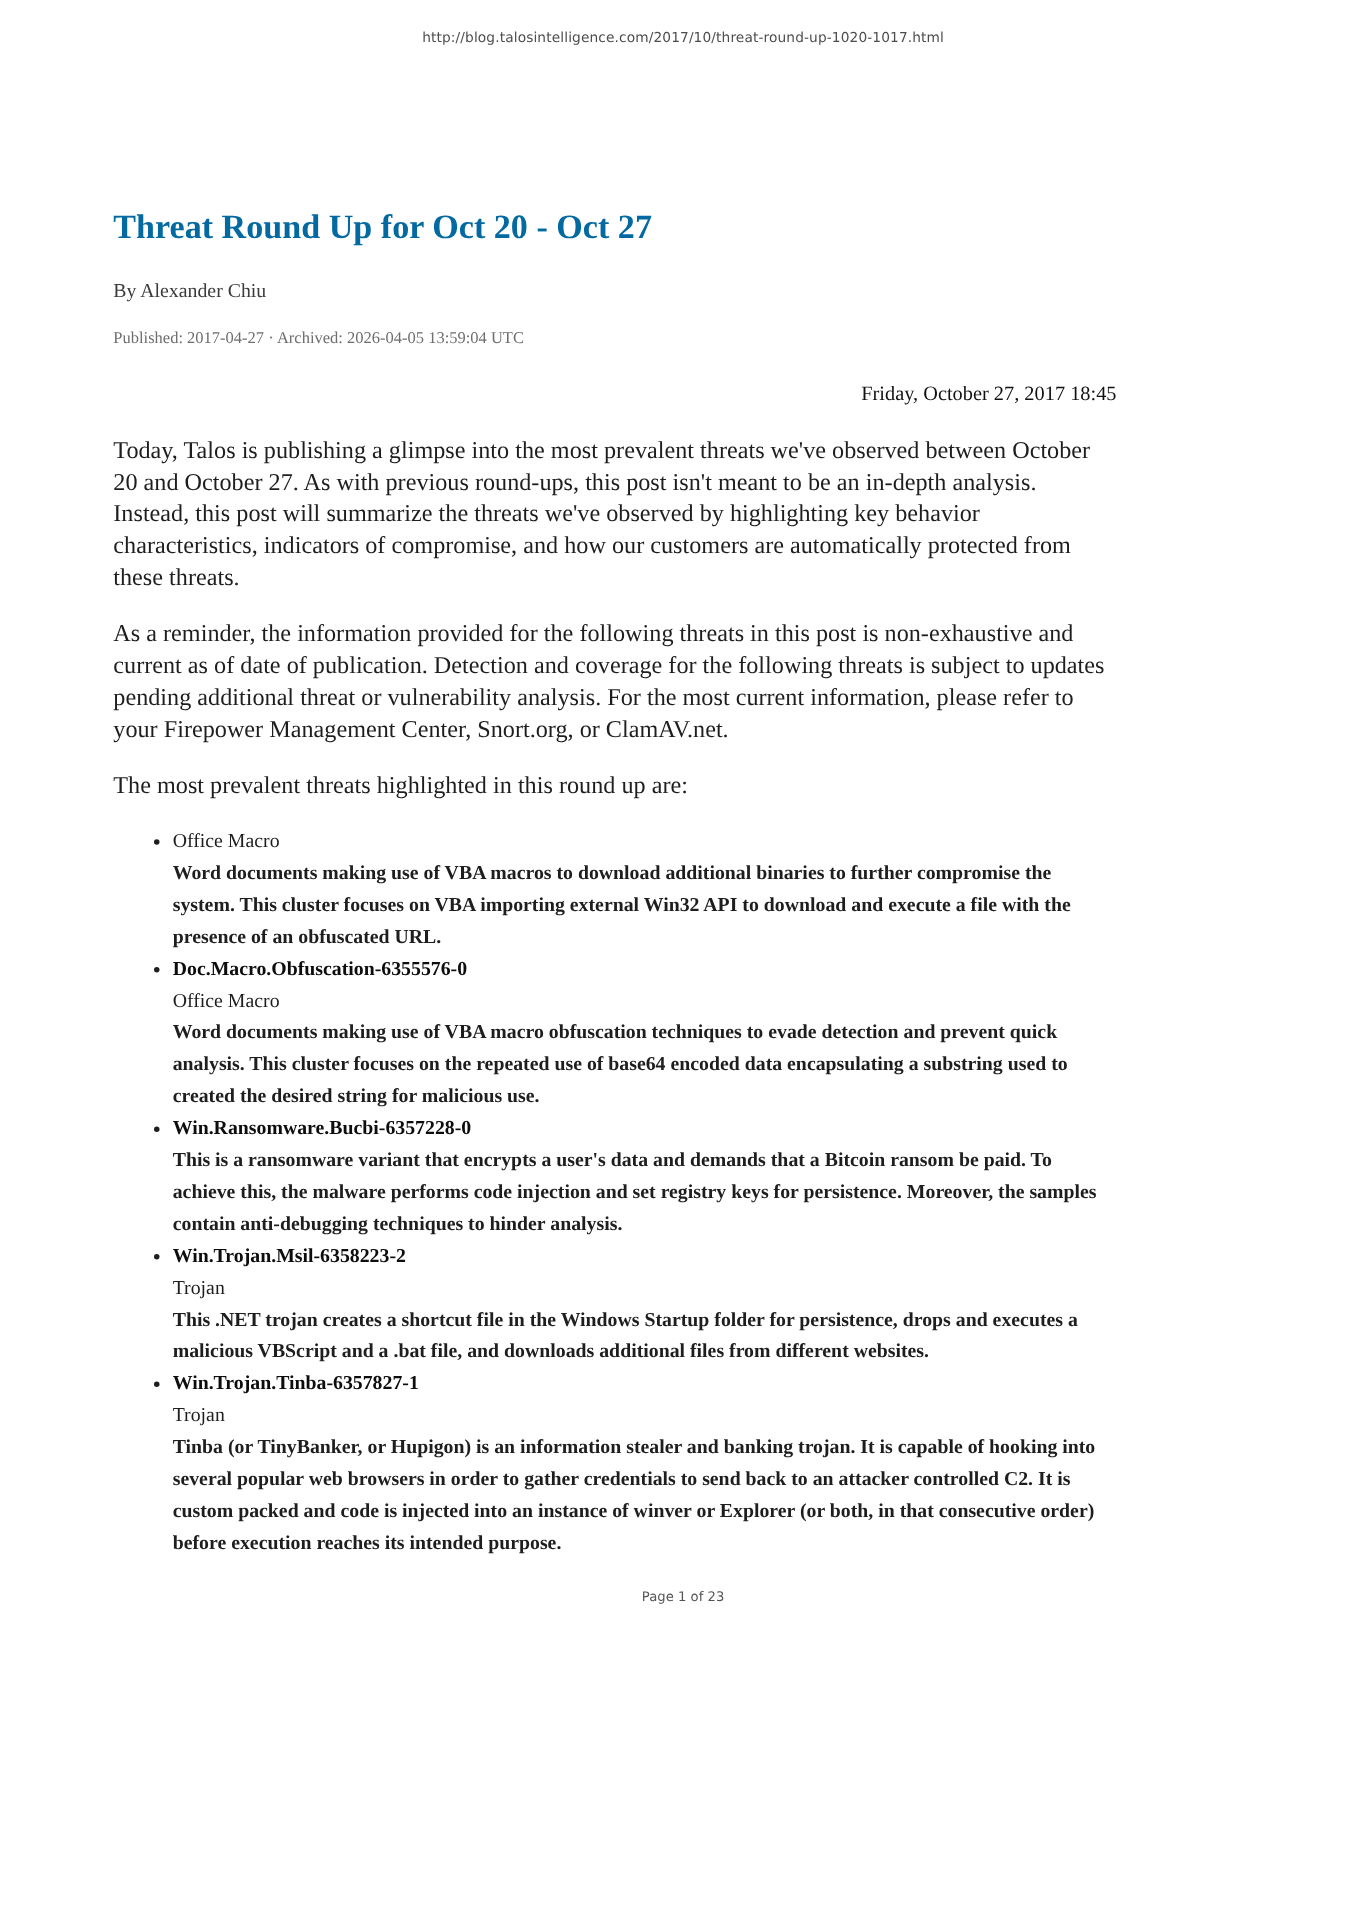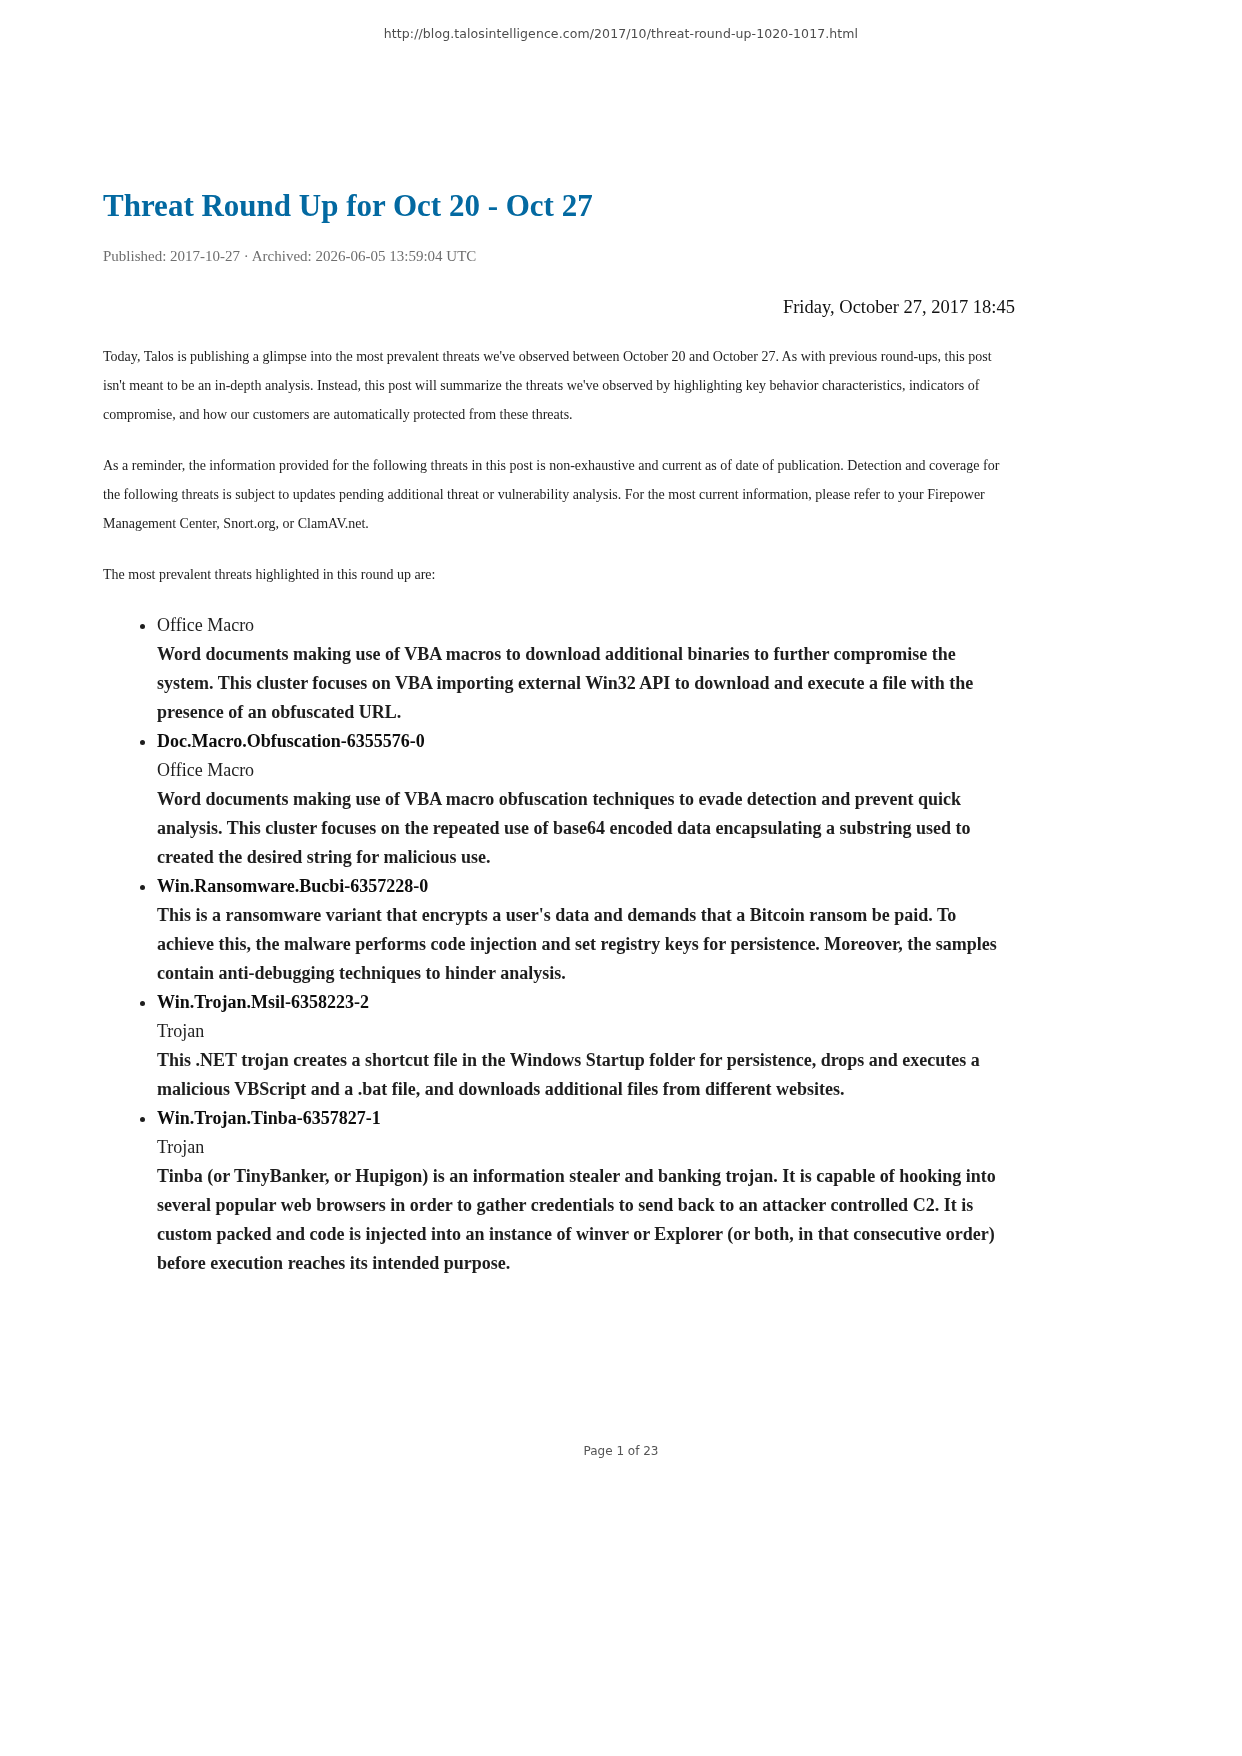--- a/index.html
+++ b/index.html
@@ -51,21 +51,21 @@
   }
   .dateline {
     margin-top: 28px;
     font-size: 18.5px;
     line-height: 26px;
     color: #111111;
     text-align: right;
   }
   .body-para {
     margin: 22px 0 0 0;
-    font-size: 14px;
+    font-size: 22px;
     line-height: 29px;
     color: #1e1e1e;
   }
   .threat-list {
     margin: 22px 0 0 0;
     padding: 0 0 0 54px;
     list-style: disc outside;
   }
   .threat-item {
     font-size: 18px;
@@ -89,22 +89,23 @@
 </style>
 </head>
 <body>
 
 <div class="print-header">http://blog.talosintelligence.com/2017/10/threat-round-up-1020-1017.html</div>
 
 <div class="content">
 
   <h1 class="title">Threat Round Up for Oct 20 - Oct 27</h1>
 
+  <div class="byline">By Alexander Chiu</div>
 
-  <div class="published">Published: 2017-10-27 · Archived: 2026-06-05 13:59:04 UTC</div>
+  <div class="published">Published: 2017-04-27 · Archived: 2026-04-05 13:59:04 UTC</div>
 
   <div class="dateline">Friday, October 27, 2017 18:45</div>
 
   <p class="body-para">Today, Talos is publishing a glimpse into the most prevalent threats we've observed between October 20 and October 27. As with previous round-ups, this post isn't meant to be an in-depth analysis. Instead, this post will summarize the threats we've observed by highlighting key behavior characteristics, indicators of compromise, and how our customers are automatically protected from these threats.</p>
 
   <p class="body-para">As a reminder, the information provided for the following threats in this post is non-exhaustive and current as of date of publication. Detection and coverage for the following threats is subject to updates pending additional threat or vulnerability analysis. For the most current information, please refer to your Firepower Management Center, Snort.org, or ClamAV.net.</p>
 
   <p class="body-para">The most prevalent threats highlighted in this round up are:</p>
 
   <ul class="threat-list">

